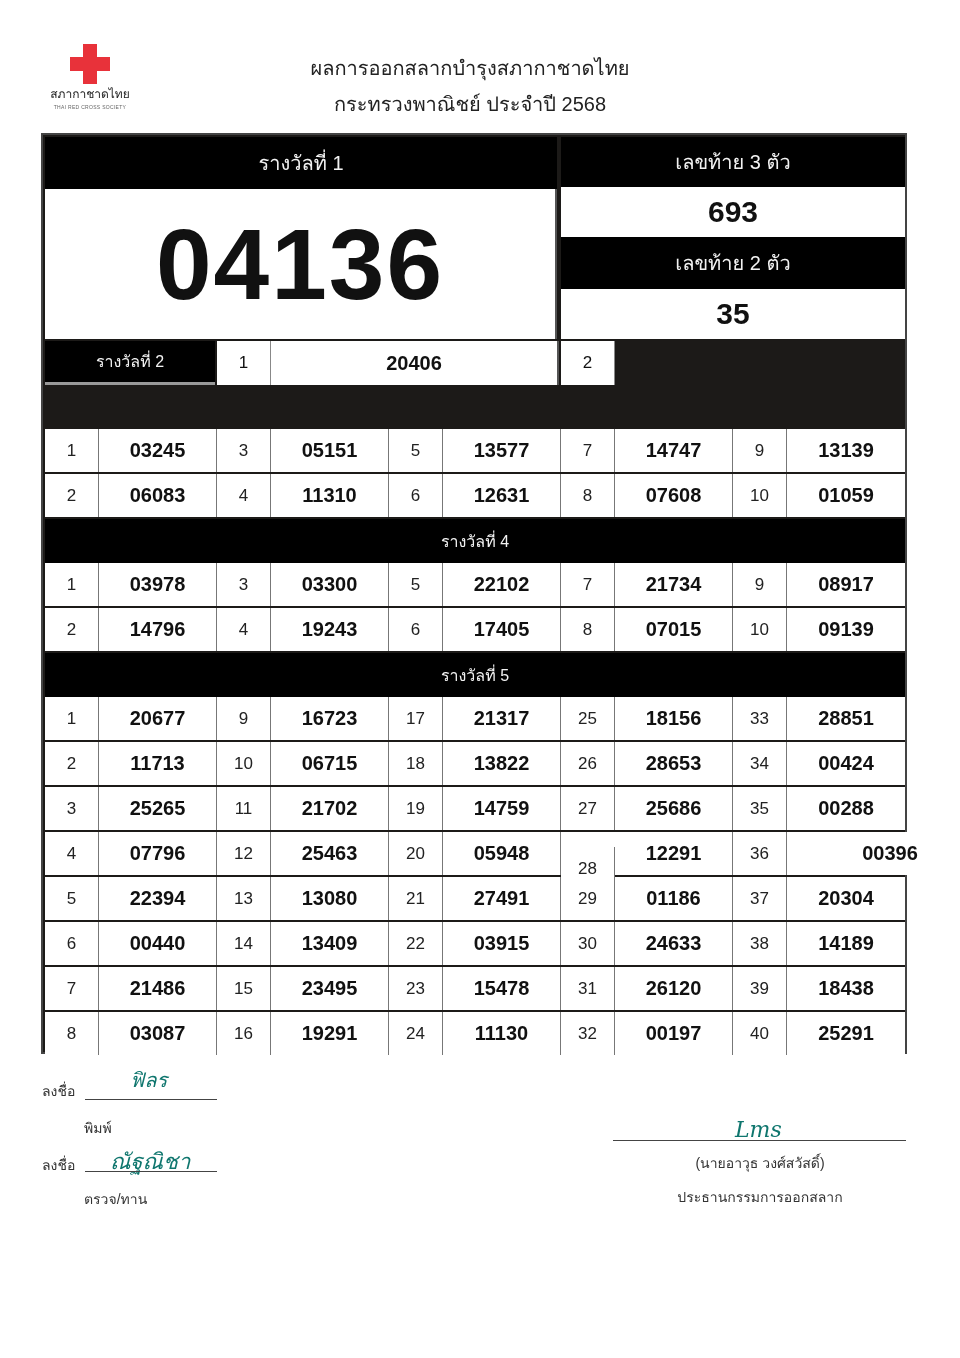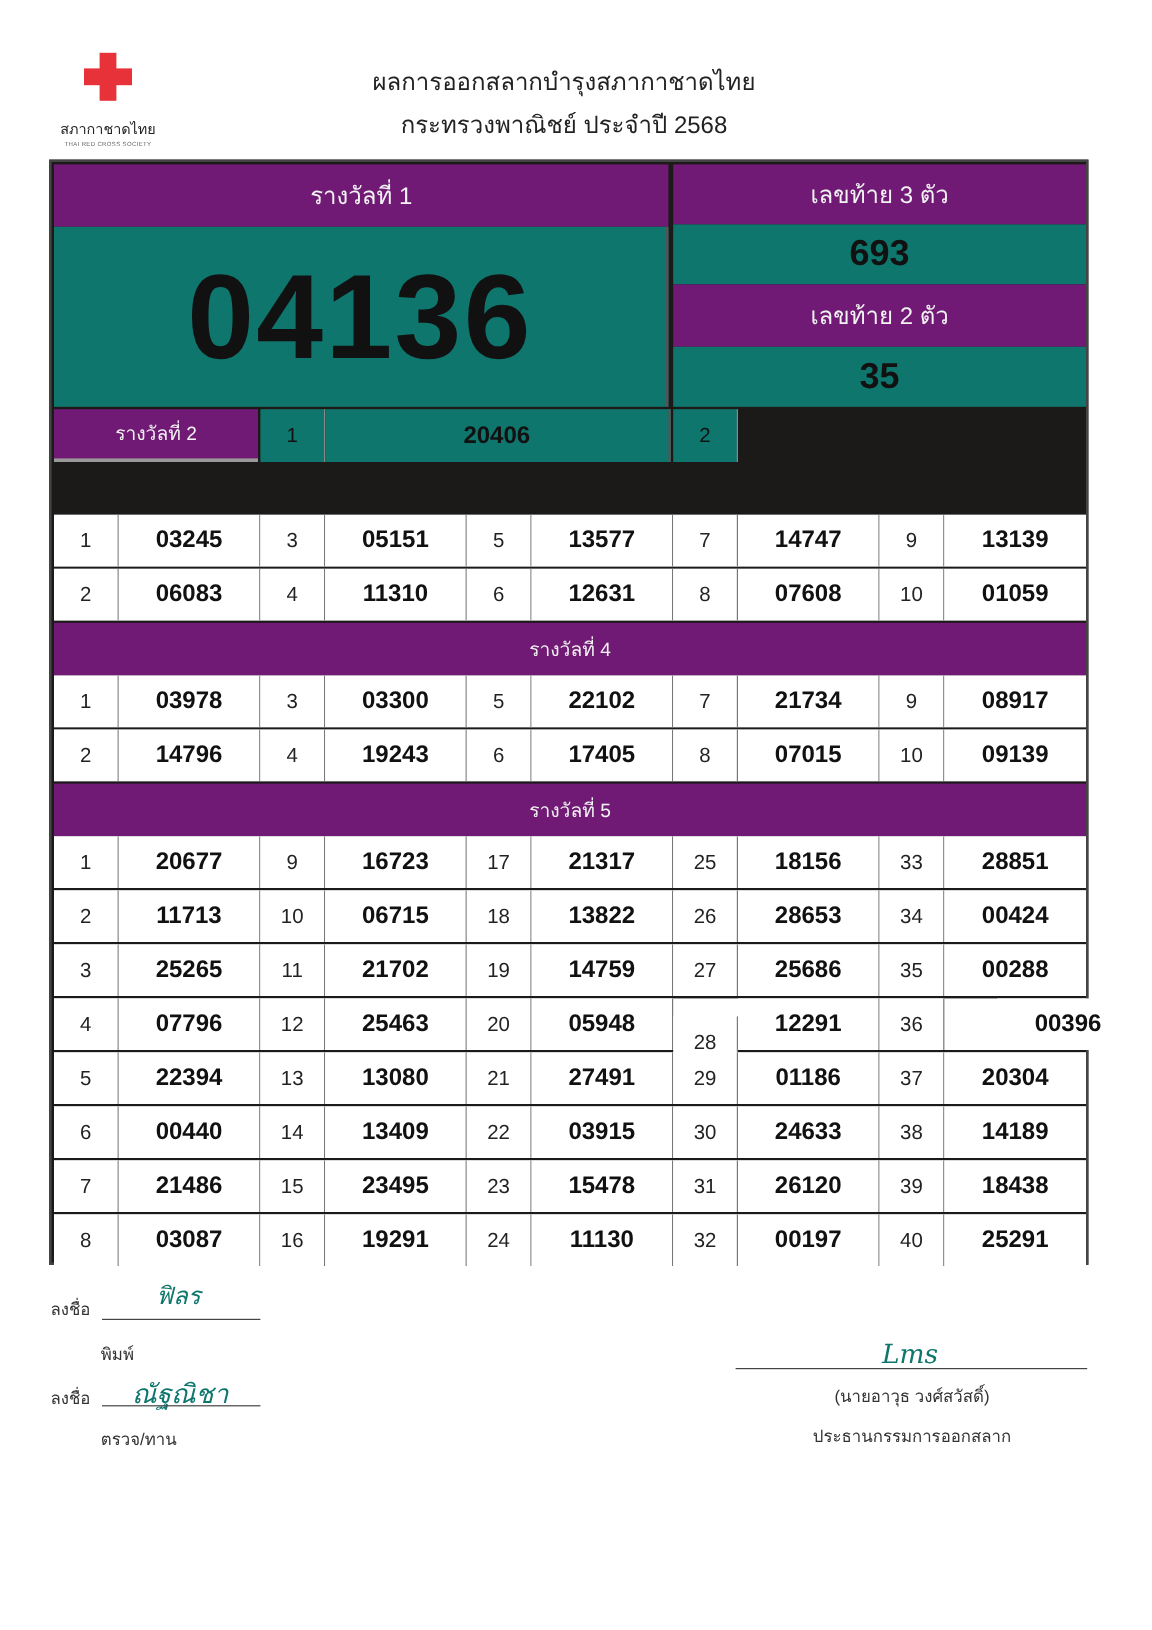--- a/index.html
+++ b/index.html
@@ -4,31 +4,31 @@
 <style>
   html, body { margin:0; padding:0; }
   body {
     width:960px; height:1358px; background:#ffffff; position:relative; overflow:hidden;
     font-family: "Liberation Sans", "DejaVu Sans", sans-serif; color:#111;
   }
   .logo { position:absolute; left:40px; top:44px; width:100px; text-align:center; }
   .cross { position:relative; width:40px; height:40px; margin:0 auto; }
   .cross .v { position:absolute; left:13px; top:0; width:14px; height:40px; background:#e8323a; }
   .cross .h { position:absolute; left:0; top:13px; width:40px; height:14px; background:#e8323a; }
-  .logo .th { font-size:12px; margin-top:14px; color:#222; }
+  .logo .th { font-size:12px; margin-top:0; color:#222; }
   .logo .en { font-size:5px; color:#666; letter-spacing:0.3px; margin-top:1px; }
 
   .title { position:absolute; left:250px; width:440px; text-align:center; font-size:20px; color:#222; }
   .title.t1 { top:52px; }
   .title.t2 { top:88px; }
 
   .sheet { position:absolute; left:41px; top:133px; width:866px; height:921px; border:2px solid #444; box-sizing:border-box; background:#1c1a18; }
 
-  .dark { background:#701a75; color:#f2f2f2; }
-  .white { background:#0f766e; color:#111; }
+  .dark { background:#000000; color:#f2f2f2; }
+  .white { background:#ffffff; color:#111; }
 
   .cell { position:absolute; box-sizing:border-box; display:flex; align-items:center; justify-content:center; }
   .p1-head { left:2px; top:2px; width:512px; height:52px; font-size:20px; }
   .p1-num { left:2px; top:54px; width:512px; height:150px; font-size:100px; font-weight:bold; letter-spacing:2px; border-right:2px solid #555; }
   .l3-head { left:518px; top:2px; width:344px; height:50px; font-size:20px; }
   .l3-val { left:518px; top:52px; width:344px; height:50px; font-size:30px; font-weight:bold; }
   .l2-head { left:518px; top:102px; width:344px; height:52px; font-size:20px; }
   .l2-val { left:518px; top:154px; width:344px; height:50px; font-size:30px; font-weight:bold; }
 
   .row2 { position:absolute; left:2px; top:206px; width:860px; height:51px; }

